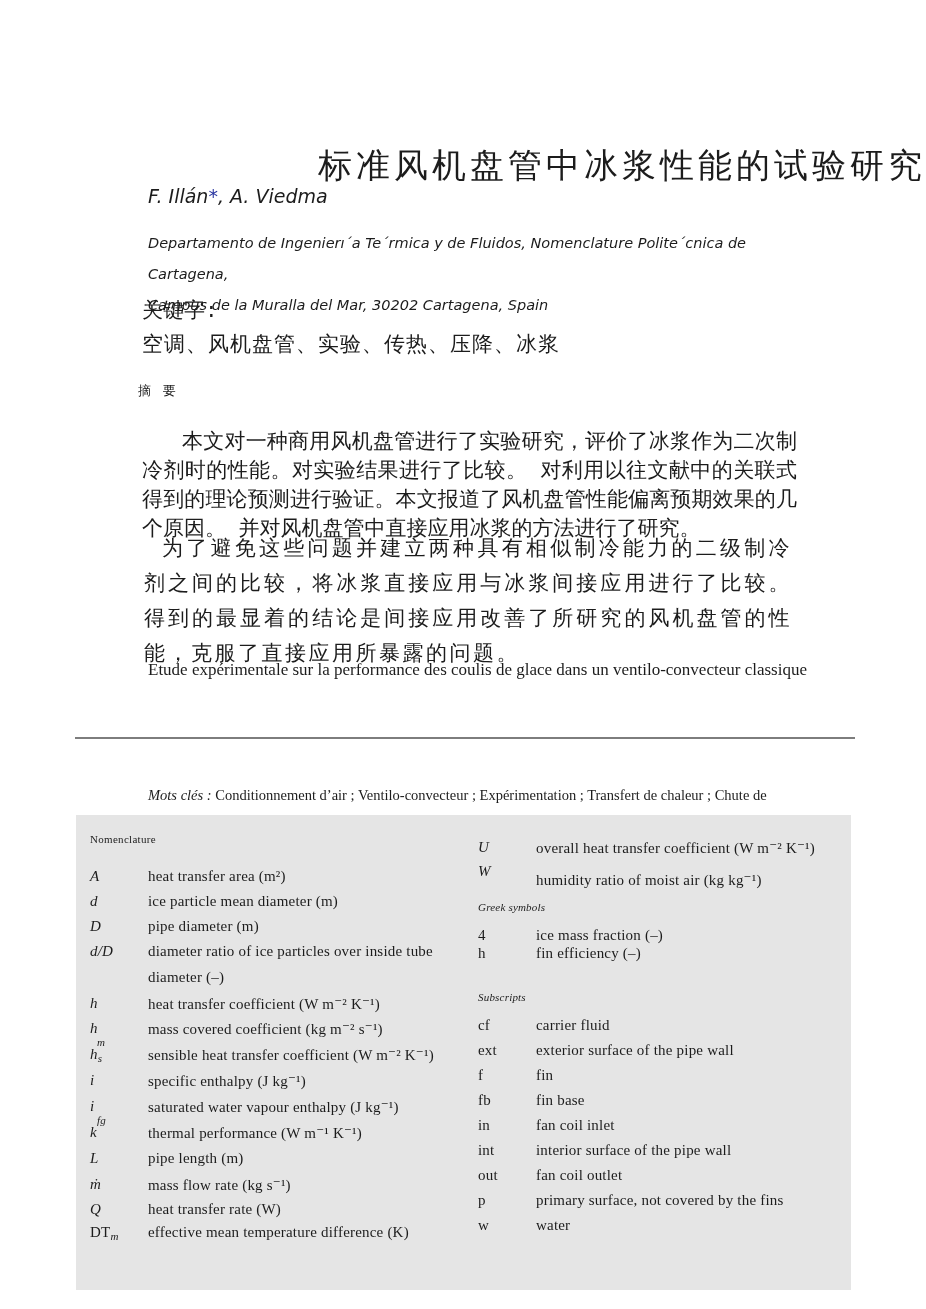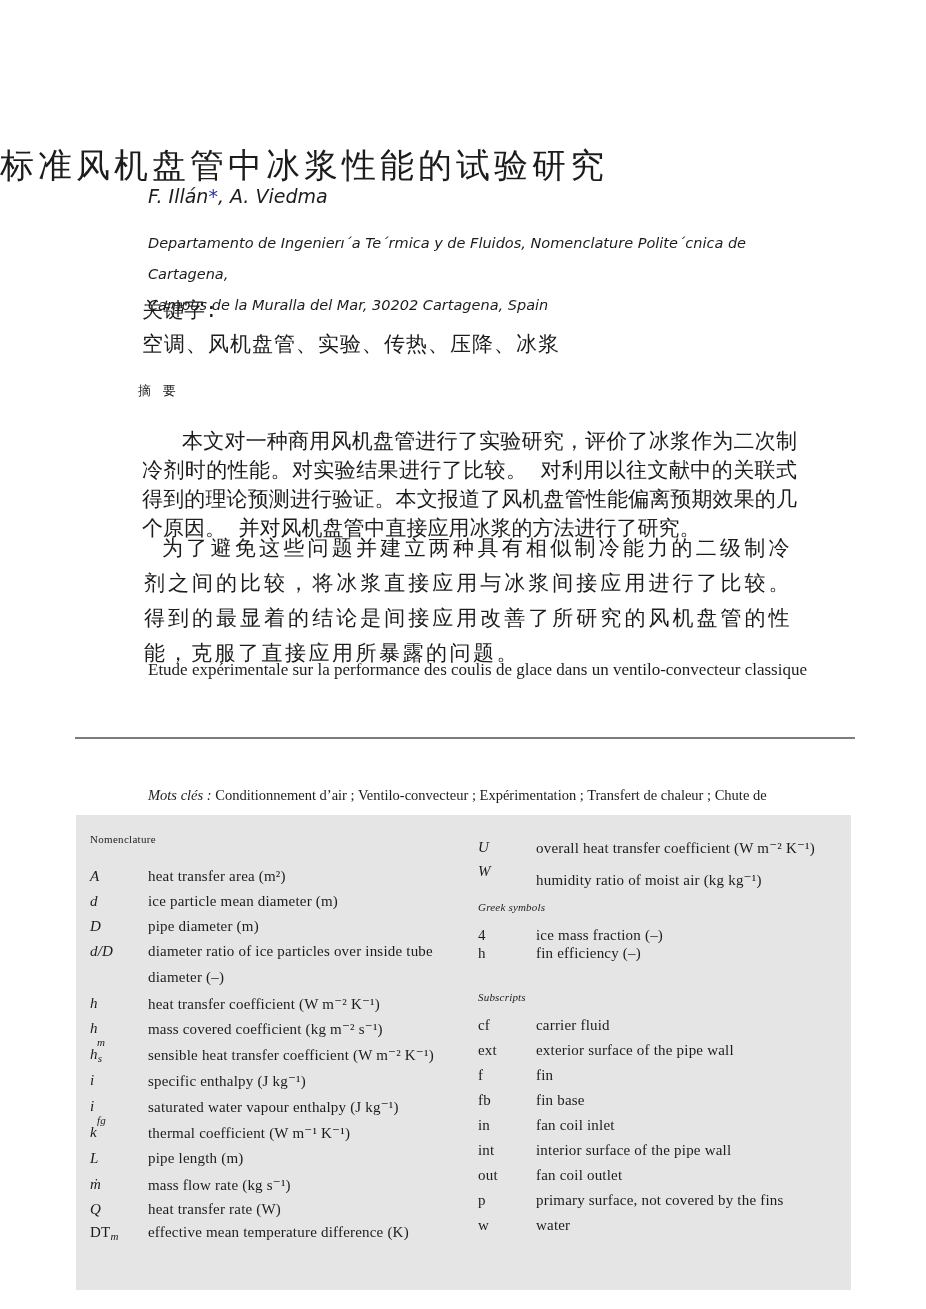--- a/index.html
+++ b/index.html
@@ -3,21 +3,21 @@
 <meta charset="utf-8">
 <style>
   html,body { margin:0; padding:0; background:#ffffff; }
   .page {
     position:relative; width:926px; height:1309px; background:#ffffff;
     font-family:"Liberation Serif","DejaVu Serif",serif; color:#1c1c1c;
     overflow:hidden;
   }
 
   .cn-title {
-    position:absolute; top:120px; left:0; width:926px; text-align:left;
+    position:absolute; top:120px; left:0; width:926px; text-align:right;
     font-size:34px; letter-spacing:4px; font-weight:400;
   }
 
   .authors {
     position:absolute; top:185px; left:148px;
     font-family:"DejaVu Sans","Liberation Sans",sans-serif;
     font-style:italic; font-size:19px;
   }
   .authors .star { color:#2a35a0; font-style:normal; }
 
@@ -140,21 +140,21 @@
     <div class="nrow col-l" style="top:257px">
         <span class="nsym">i</span>
         <span class="ndesc">specific enthalpy (J kg⁻¹)</span>
       </div>
     <div class="nrow col-l" style="top:283px">
         <span class="nsym"><span>i</span><span class="nsub below">fg</span></span>
         <span class="ndesc">saturated water vapour enthalpy (J kg⁻¹)</span>
       </div>
     <div class="nrow col-l" style="top:309px">
         <span class="nsym">k</span>
-        <span class="ndesc">thermal coefficient (W m⁻¹ K⁻¹)</span>
+        <span class="ndesc">thermal performance (W m⁻¹ K⁻¹)</span>
       </div>
     <div class="nrow col-l" style="top:335px">
         <span class="nsym">L</span>
         <span class="ndesc">pipe length (m)</span>
       </div>
     <div class="nrow col-l" style="top:361px">
         <span class="nsym">ṁ</span>
         <span class="ndesc">mass flow rate (kg s⁻¹)</span>
       </div>
     <div class="nrow col-l" style="top:386px">

